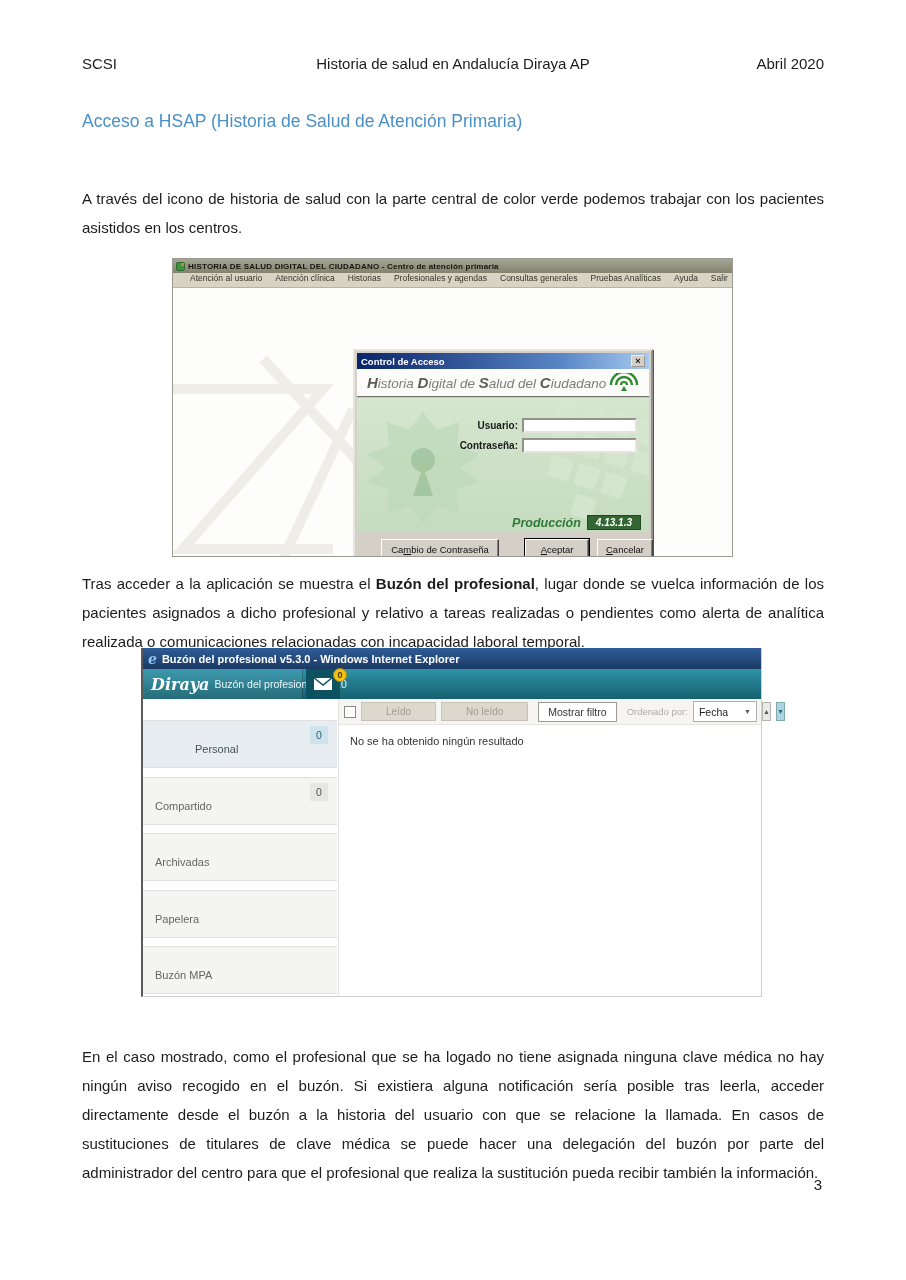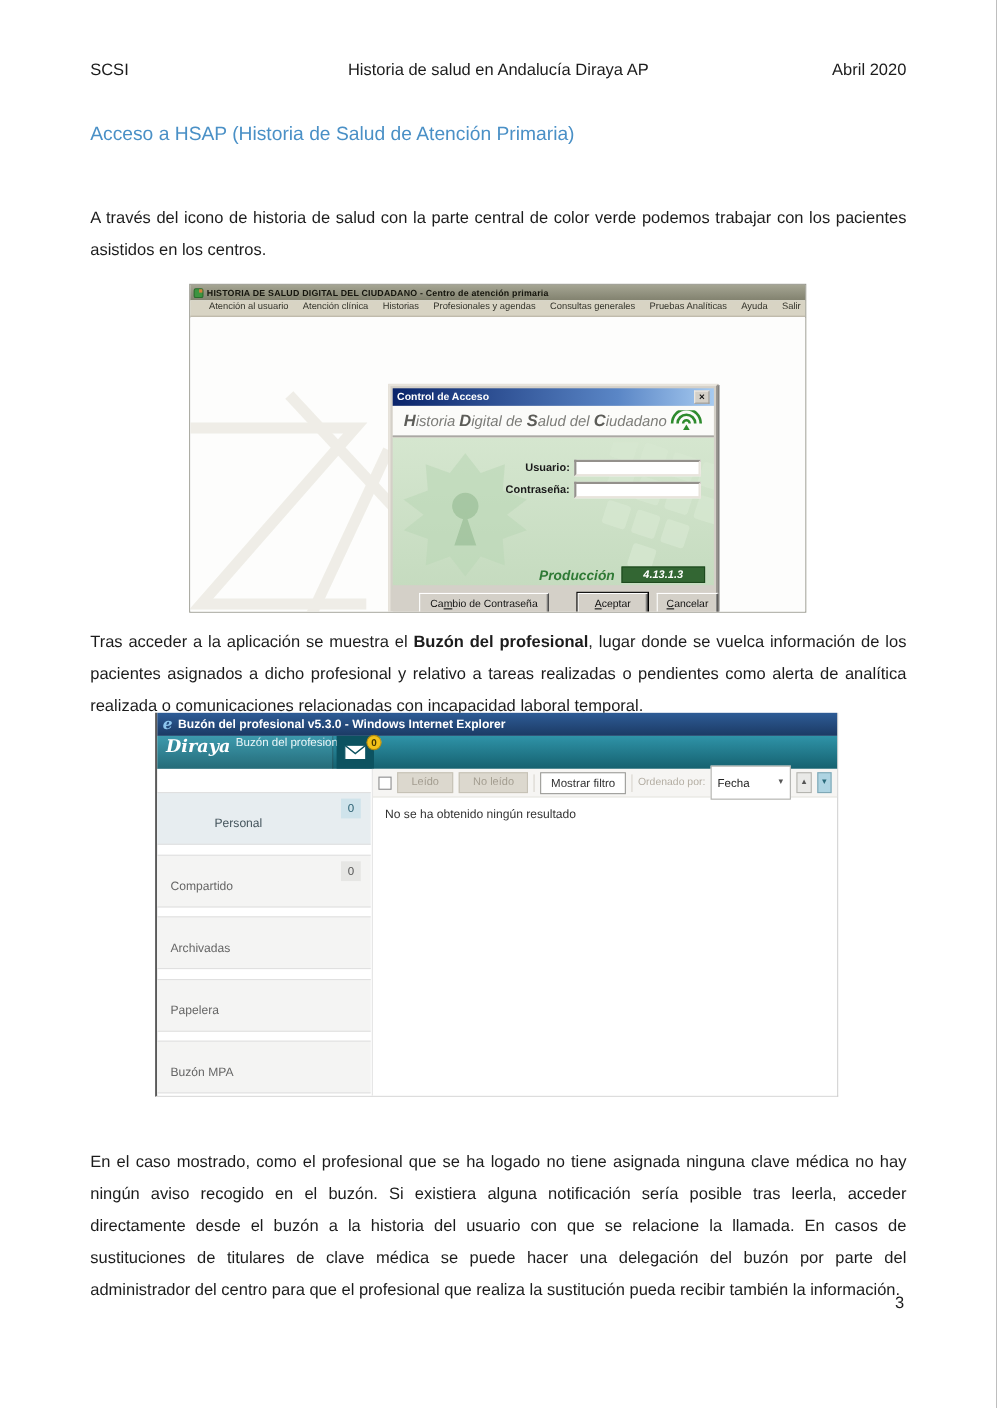--- a/index.html
+++ b/index.html
@@ -52,21 +52,21 @@
   .junta-logo { margin-left:auto; flex:0 0 auto; }
   .dlg-green { position:absolute; left:2px; top:47px; right:2px; height:138px;
       background:linear-gradient(#d5e6cf,#c5dbbf); overflow:hidden; }
   .gw { position:absolute; opacity:.8; }
   .field-row { position:absolute; right:12px; display:flex; align-items:center; }
   .field-row label { font-size:10px; font-weight:bold; color:#1a1a1a; margin-right:4px; }
   .field-row input { width:115px; height:15px; border:2px inset #e8e4dc; background:#fff; font-size:10px; padding:0 2px; }
   .prod-row { position:absolute; right:8px; bottom:6px; display:flex; align-items:center; gap:6px;font-style:italic; }
   .prod-label { color:#2f7a35; font-weight:bold; font-size:12.5px; }
   .prod-badge { background:#336633; border:1px solid #1e4a1e; color:#fff; font-weight:bold;
-      font-size:10px; padding:1px 19px; }
+      font-size:10px; padding:1px 8px; }
   .dlg-buttons { position:absolute; left:2px; right:2px; bottom:2px; height:35px; background:#d4d0c8; }
   .btn95 { position:absolute; top:7px; height:21px; background:#d4d0c8;
       border-top:1px solid #fff; border-left:1px solid #fff;
       border-right:1px solid #404040; border-bottom:1px solid #404040;
       box-shadow:inset -1px -1px 0 #808080; font-size:9.5px; color:#111; text-align:center;
       display:flex; align-items:center; justify-content:center; cursor:default;
       font-family:"Liberation Sans", sans-serif; }
   .btn-default { outline:1px solid #000; }
   #btn-cambio { left:24px;  width:118px; }
   #btn-aceptar{ left:168px; width:64px; }
@@ -77,21 +77,21 @@
       background:#fff; border-left:2px solid #5a5a5a; border-right:1px solid #cfcfcf; border-bottom:1px solid #cfcfcf; }
   .s2-titlebar { position:absolute; left:0; top:0; right:0; height:21px;
       background:linear-gradient(#2e5c96,#1b3a64); color:#fff; font-size:11px; font-weight:bold;
       display:flex; align-items:center; padding:0 5px; gap:5px; white-space:nowrap; }
   .ie-icon { font-family:"DejaVu Serif", serif; font-style:italic; font-weight:bold;
       color:#8ec6ee; font-size:14px; line-height:14px; }
   .s2-header { position:absolute; left:0; top:21px; right:0; height:30px;
       background:linear-gradient(#2f93a8,#15616f); }
   .s2-brandblock { position:absolute; left:0; top:0; width:160px; height:30px;
       background:rgba(255,255,255,.07); border-right:1px solid rgba(0,0,0,.25);
-      display:flex; align-items:flex-start; padding:0 8px; gap:5px; white-space:nowrap; }
+      display:flex; align-items:center; padding:0 8px; gap:5px; white-space:nowrap; }
   .diraya { font-family:"DejaVu Serif", serif; font-style:italic; font-weight:bold;
       color:#fff; font-size:16px; }
   .s2-apptitle { color:#eaf6f8; font-size:10.5px; }
   .mailbox { position:absolute; left:163px; top:0; width:34px; height:30px; background:#0c5260;
       display:flex; align-items:center; justify-content:center; }
   .mail-badge { position:absolute; right:-7px; top:-1px; width:14px; height:14px; border-radius:50%;
       background:#f2c21a; border:1px solid #b08a10; color:#4a3a00; font-size:9px; font-weight:bold;
       display:flex; align-items:center; justify-content:center; }
   .s2-sidebar { position:absolute; left:0; top:51px; width:196px; bottom:0; background:#fff;
       border-right:1px solid #e2e2e2; }
@@ -101,27 +101,27 @@
   .side-item.selected { background:#e7edf0; }
   .side-item.selected .lbl { color:#44545c;padding-left:40px; }
   .side-badge { position:absolute; right:9px; top:5px; width:18px; height:18px;
       display:flex; align-items:center; justify-content:center; font-size:10.5px; color:#444; }
   .side-badge.blue { background:#cfe3eb; color:#2a6072; }
   .side-badge.gray { background:#e6e6e4; color:#555; }
   .s2-main { position:absolute; left:196px; top:51px; right:0; bottom:0; background:#fff; }
   .s2-toolbar { position:absolute; left:0; top:0; right:0; height:26px; background:#f6f5f3;
       border-bottom:1px solid #e6e6e2; display:flex; align-items:center; padding:0 5px; gap:5px; white-space:nowrap; }
   .tb-checkbox { width:12px; height:12px; border:1px solid #8a8a8a; background:#fff; flex:0 0 auto; }
-  .tb-btn-disabled { height:19px; padding:0 12px; background:#dcd8ce; border:1px solid #c6c2b6;
+  .tb-btn-disabled { height:19px; padding:0 24px; background:#dcd8ce; border:1px solid #c6c2b6;
       color:#a39d90; font-size:10px; display:flex; align-items:center; }
   .tb-sep { width:1px; height:16px; background:#d8d5cd; }
   .tb-btn { height:20px; padding:0 9px; background:#fff; border:1px solid #9a9a96; color:#333;
       font-size:10.5px; display:flex; align-items:center; cursor:pointer; }
   .tb-label { color:#b3ada2; font-size:9.5px; }
-  .tb-select { width:104px; height:31px; background:#fff; border:1px solid #b0b0ac; font-size:10.5px;
+  .tb-select { width:104px; height:21px; background:#fff; border:1px solid #b0b0ac; font-size:10.5px;
       color:#222; display:flex; align-items:center; padding:0 5px; cursor:pointer;gap:16px; }
   .tb-select .caret { margin-left:auto; font-size:7px; color:#555; }
   .tb-arrow { width:19px; height:19px; border:1px solid #b5b5b0; background:#e9e9e7; color:#555;
       font-size:7px; display:flex; align-items:center; justify-content:center; cursor:pointer; }
   .tb-arrow.active { background:#aed4e2; border-color:#7fa8b6; color:#2a6a7a; }
   .s2-empty { position:absolute; left:11px; top:36px; font-size:11px; color:#333; }
 </style>
 </head>
 <body>
 

